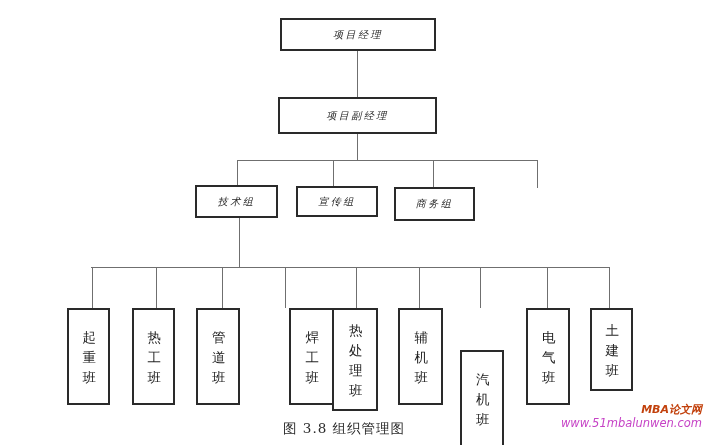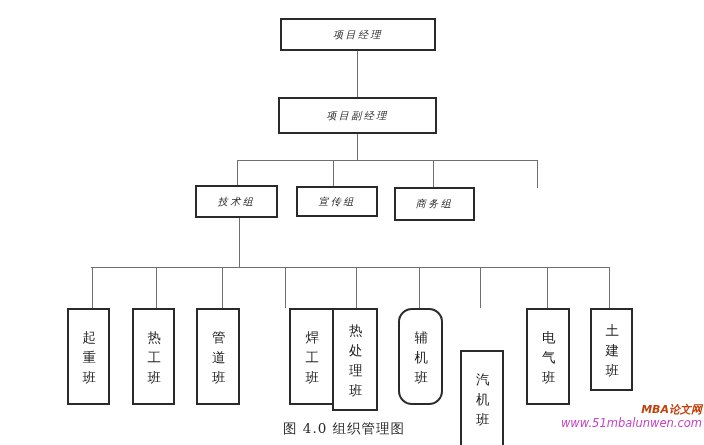--- a/index.html
+++ b/index.html
@@ -82,33 +82,33 @@
   </div>
   <div class="box vbox" style="left:196px; top:308px; width:44px; height:97px;">
     <div class="vtext">管道班</div>
   </div>
   <div class="box vbox" style="left:261px; top:308px; width:45px; height:97px;margin-left:28px;">
     <div class="vtext">焊工班</div>
   </div>
   <div class="box vbox" style="left:332px; top:308px; width:46px; height:103px;">
     <div class="vtext">热处理班</div>
   </div>
-  <div class="box vbox" style="left:398px; top:308px; width:45px; height:97px;border-radius:14px;">
+  <div class="box vbox" style="left:398px; top:308px; width:45px; height:97px;">
     <div class="vtext">辅机班</div>
   </div>
   <div class="box vbox" style="left:460px; top:308px; width:44px; height:97px;margin-top:42px;">
     <div class="vtext">汽机班</div>
   </div>
   <div class="box vbox" style="left:526px; top:308px; width:44px; height:97px;">
     <div class="vtext">电气班</div>
   </div>
   <div class="box vbox" style="left:590px; top:308px; width:43px; height:83px;">
     <div class="vtext">土建班</div>
   </div>
 
-  <div class="caption">图 4.0 组织管理图</div>
+  <div class="caption">图 3.8 组织管理图</div>
 
   <div class="watermark">
     <div class="wm-title">MBA论文网</div>
     <div class="wm-url">www.51mbalunwen.com</div>
   </div>
 
 </div>
 
 </body></html>

